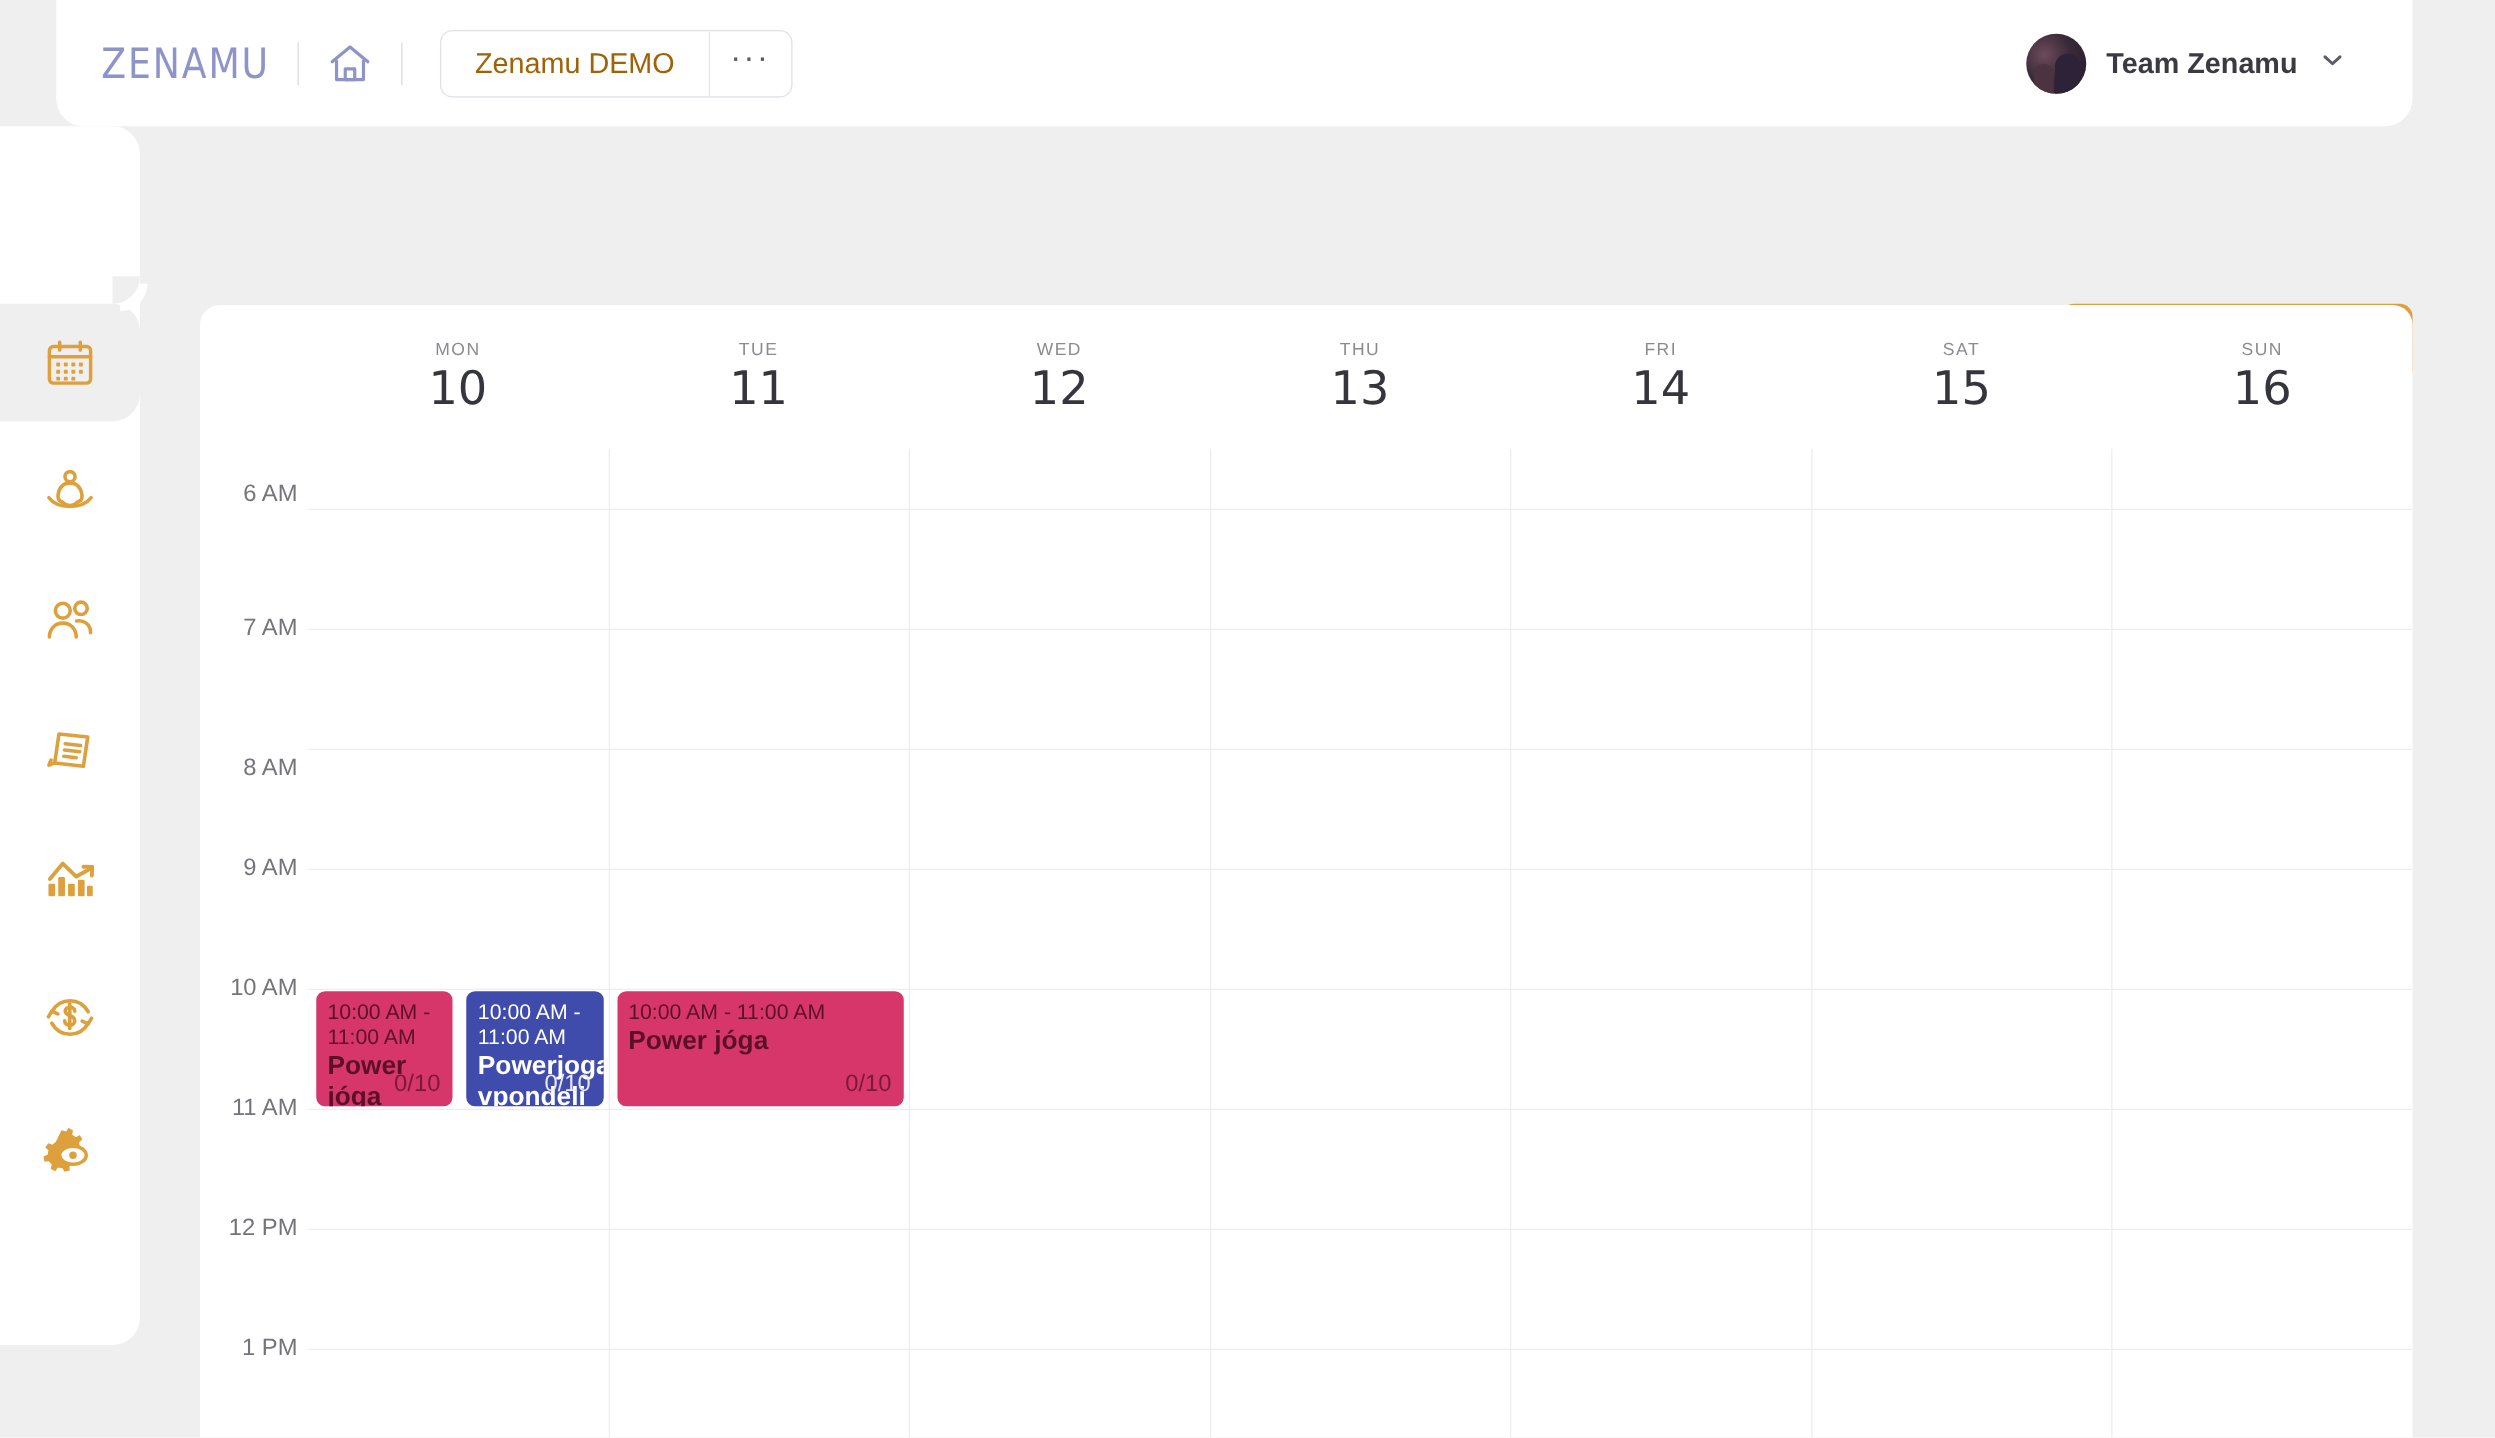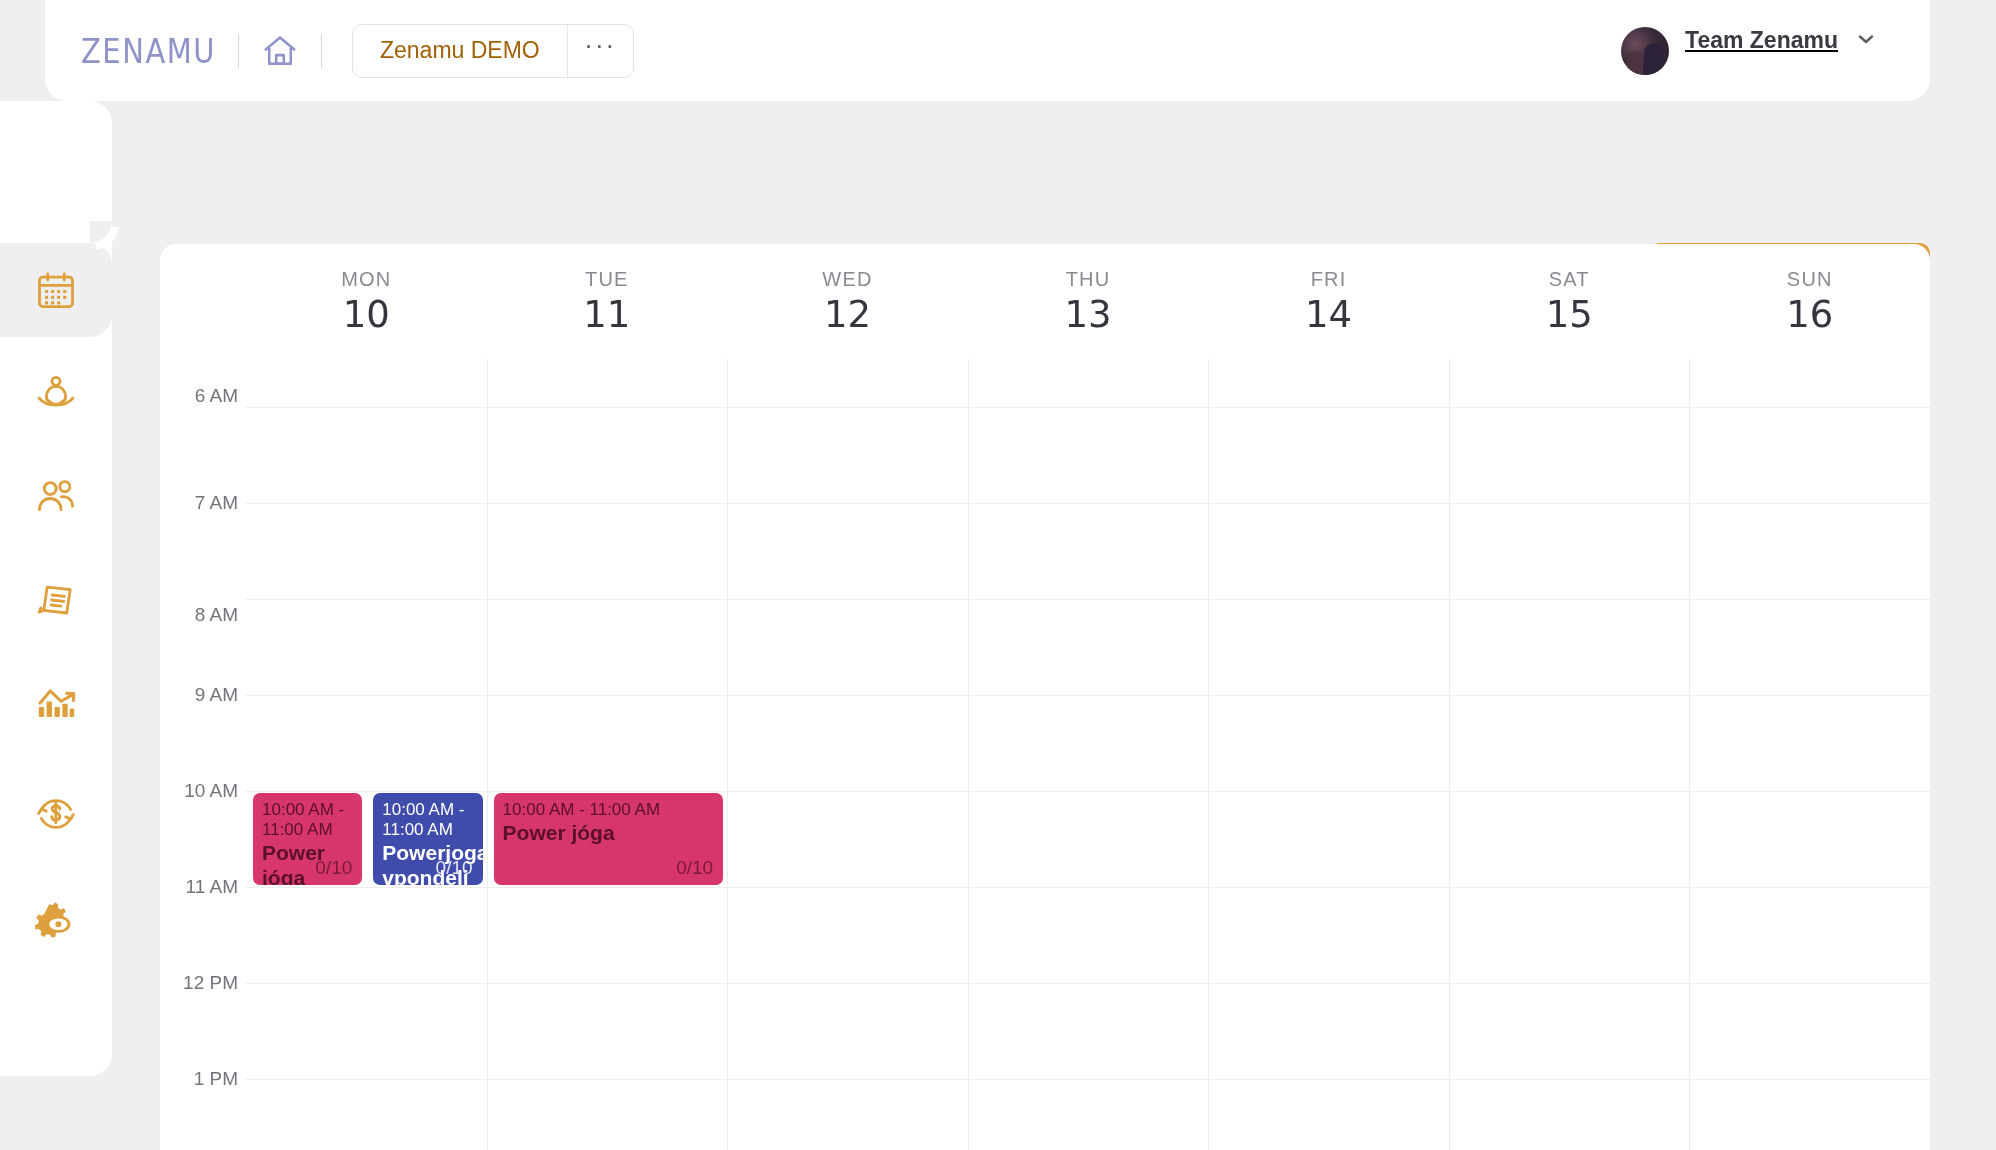--- a/index.html
+++ b/index.html
@@ -47,21 +47,21 @@
   .project-pill .dots {
     display: flex; align-items: center; justify-content: center;
     width: 66px;
     border-left: 1px solid #e6e6ec;
     font-size: 26px; color: #5a5a62;
     letter-spacing: 2px;
     padding-bottom: 10px;
   }
   .user-area {
     margin-left: auto; margin-right: 52px;
-    display: flex; gap: 16px; text-decoration: underline;
+    display: flex; align-items: center; gap: 16px;
   }
   .avatar {
     width: 48px; height: 48px; border-radius: 50%;
     background: radial-gradient(circle at 30% 35%, #6d4b5c 0%, #3a2a38 45%, #221a2c 100%);
     position: relative; overflow: hidden; flex: none;
   }
   .avatar::before {
     content:""; position:absolute; left: 6px; top: 24px;
     width: 16px; height: 24px; border-radius: 8px 8px 0 0;
     background: #4b3340;
@@ -140,21 +140,21 @@
   }
   .dayhead {
     position: absolute; left: 0; top: 0; width: 100%; height: 115px;
     display: flex;
   }
   .gutter { width: 86px; flex: none; }
   .dcol {
     flex: 1 1 0; display: flex; flex-direction: column;
     align-items: center; justify-content: center; gap: 2px;
   }
-  .dname { font-size: 20px; letter-spacing: 1.2px; color: #8a8a92; font-weight: 400; }
+  .dname { font-size: 14px; letter-spacing: 1.2px; color: #8a8a92; font-weight: 400; }
   .dnum  { font-size: 37px; color: #35353d; font-family: "DejaVu Sans", sans-serif; }
 
   .gridwrap { position: absolute; left: 0; top: 115px; width: 100%; bottom: 0; }
   .timecol { position: absolute; left: 0; top: 0; width: 86px; height: 100%; }
   .tlabel {
     position: absolute; right: 8px; transform: translateY(-50%);
     font-size: 19px; color: #74747c; white-space: nowrap;
   }
   .gridbody { position: absolute; left: 86px; right: 0; top: 0; bottom: 0; }
   .hline { position: absolute; left: 0; right: 0; height: 1px; background: #ededed; }

